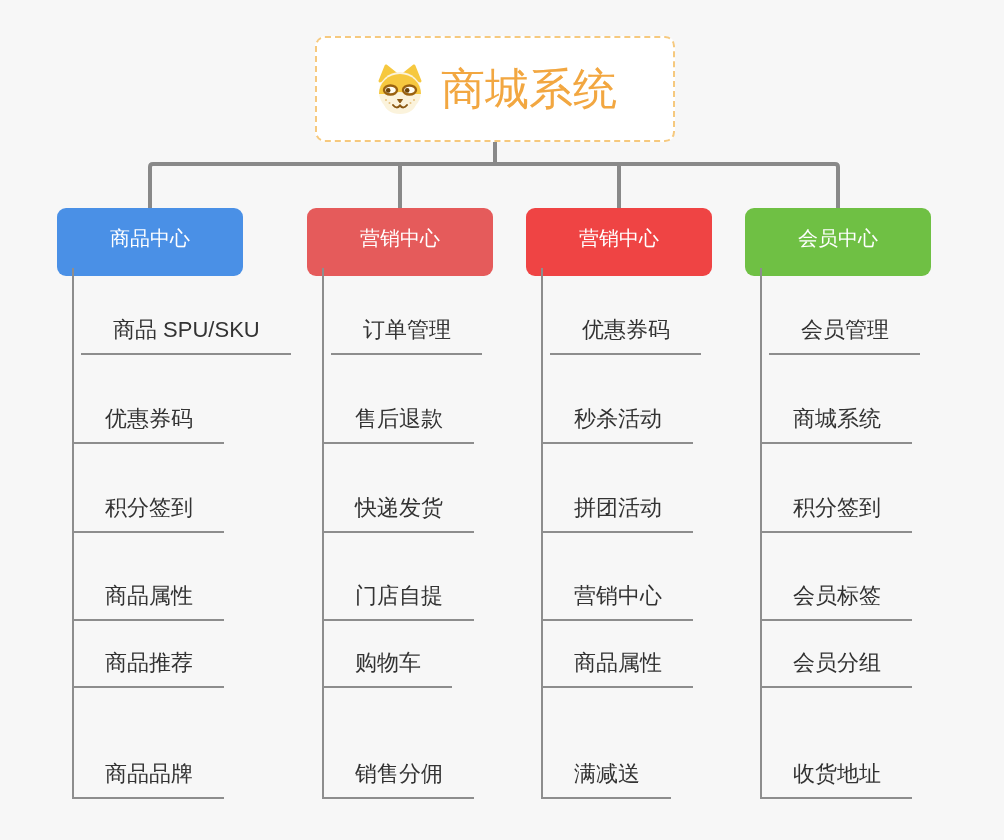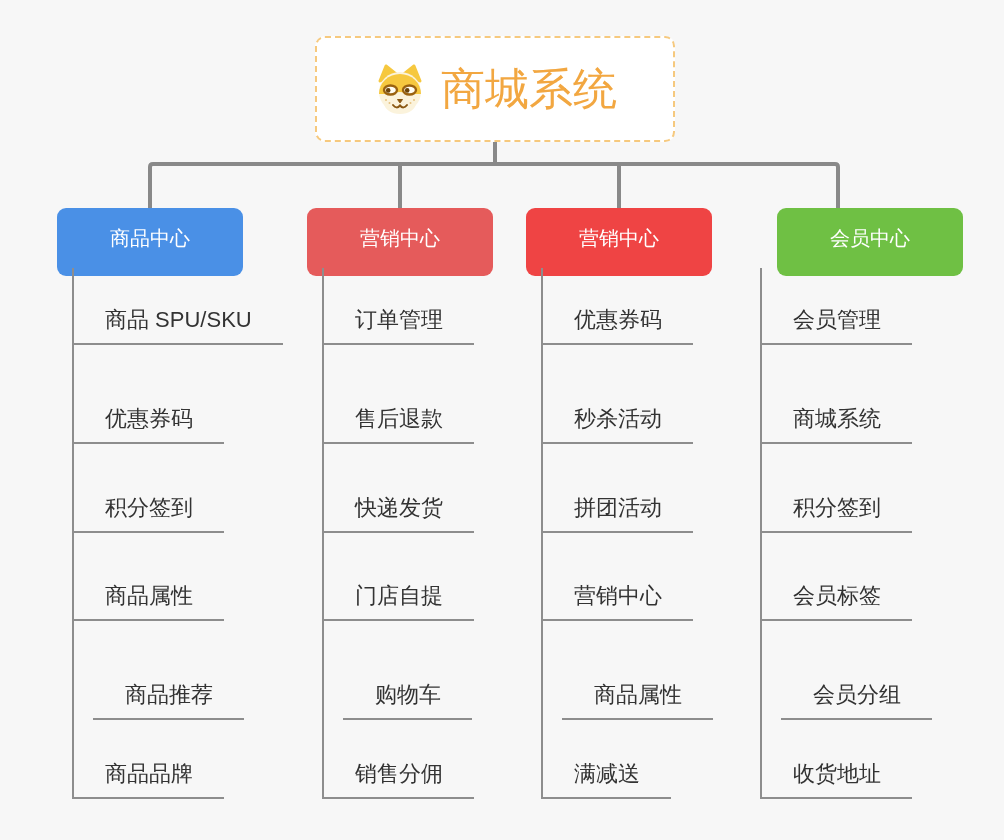--- a/index.html
+++ b/index.html
@@ -57,25 +57,25 @@
   .leaf{
     position:absolute;left:16px;
     transform:translateY(-100%);
     padding:0 31px 8px 32px;
     border-bottom:2px solid #8d8d8d;
     font-size:22px;
     line-height:30px;
     color:#333333;
     white-space:nowrap;
   }
-  .leaf.r0{top:137px;}
+  .leaf.r0{top:147px;margin-left:8px;}
   .leaf.r1{top:236px;}
   .leaf.r2{top:325px;}
   .leaf.r3{top:413px;}
-  .leaf.r4{top:512px;margin-left:20px;}
+  .leaf.r4{top:480px;}
   .leaf.r5{top:591px;}
 </style>
 </head>
 <body>
 
 <div class="stage">
 
   <svg class="connectors" viewBox="0 0 1004 840" style="stroke: rgb(137, 137, 137);">
     <path d="M495 142 V164"></path>
     <path d="M150 208 V167 Q150 164 153 164 H835 Q838 164 838 167 V208"></path>
@@ -133,21 +133,21 @@
     <div class="vline" style="background-color: rgb(141, 141, 141);"></div>
     <div class="leaf r0">优惠券码</div>
     <div class="leaf r1">秒杀活动</div>
     <div class="leaf r2">拼团活动</div>
     <div class="leaf r3">营销中心</div>
     <div class="leaf r4">商品属性</div>
     <div class="leaf r5">满减送</div>
   </div>
 
   <div class="column col3">
-    <div class="node" style="background-color: rgb(111, 192, 68); margin-left: 32px;">会员中心</div>
+    <div class="node" style="background-color: rgb(111, 192, 68);">会员中心</div>
     <div class="vline" style="background-color: rgb(141, 141, 141);"></div>
     <div class="leaf r0">会员管理</div>
     <div class="leaf r1">商城系统</div>
     <div class="leaf r2">积分签到</div>
     <div class="leaf r3">会员标签</div>
     <div class="leaf r4">会员分组</div>
     <div class="leaf r5">收货地址</div>
   </div>
 
 </div>

